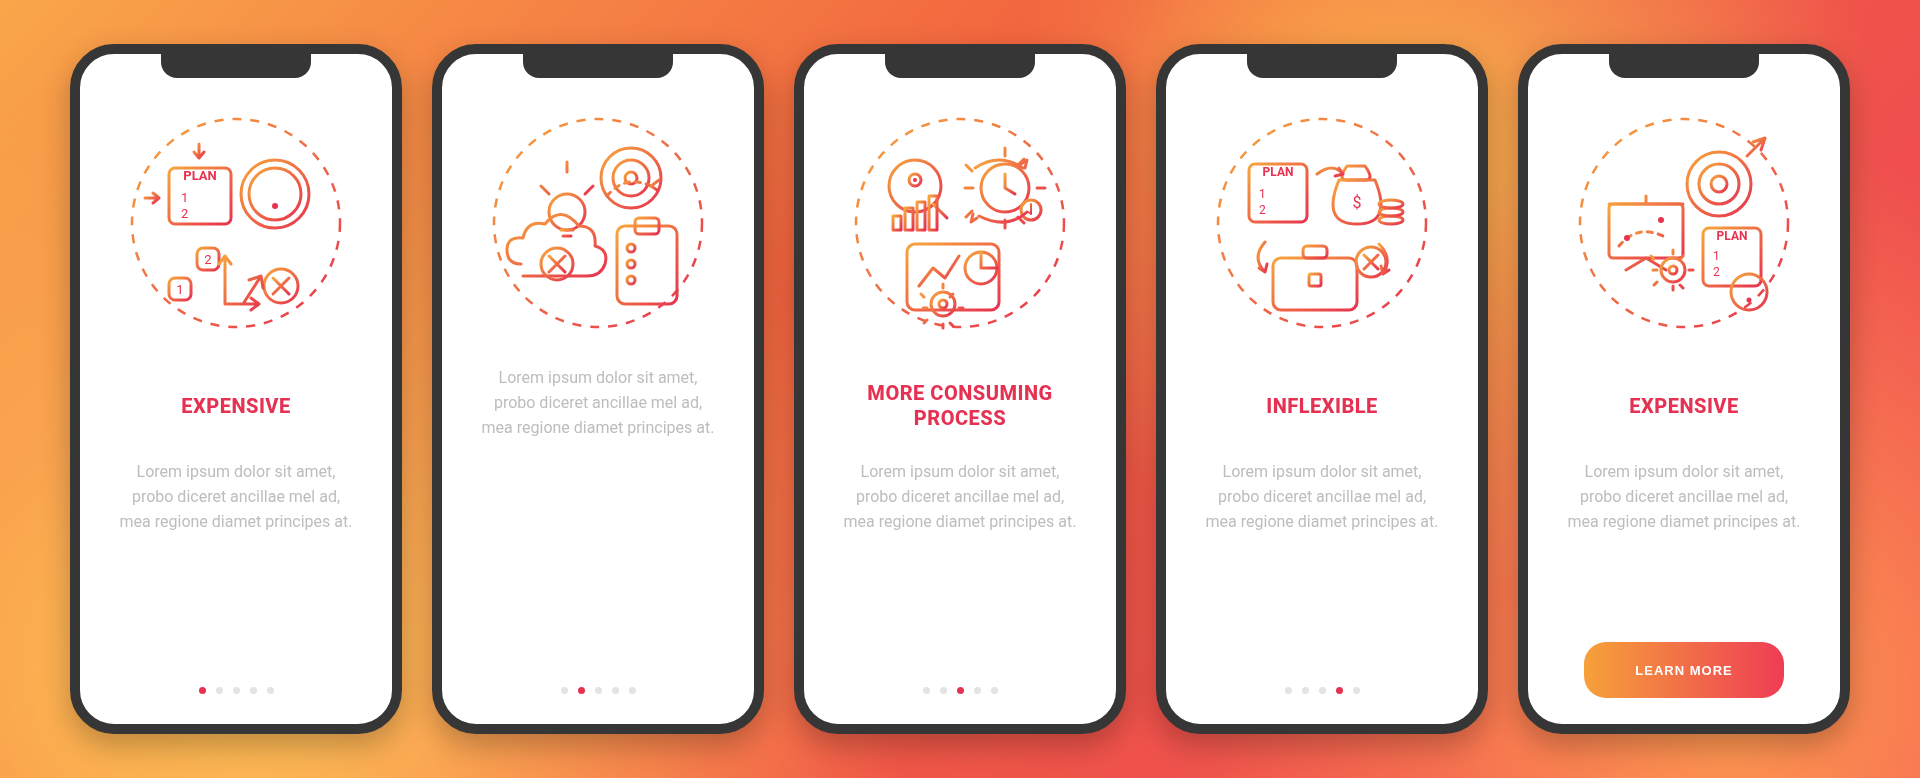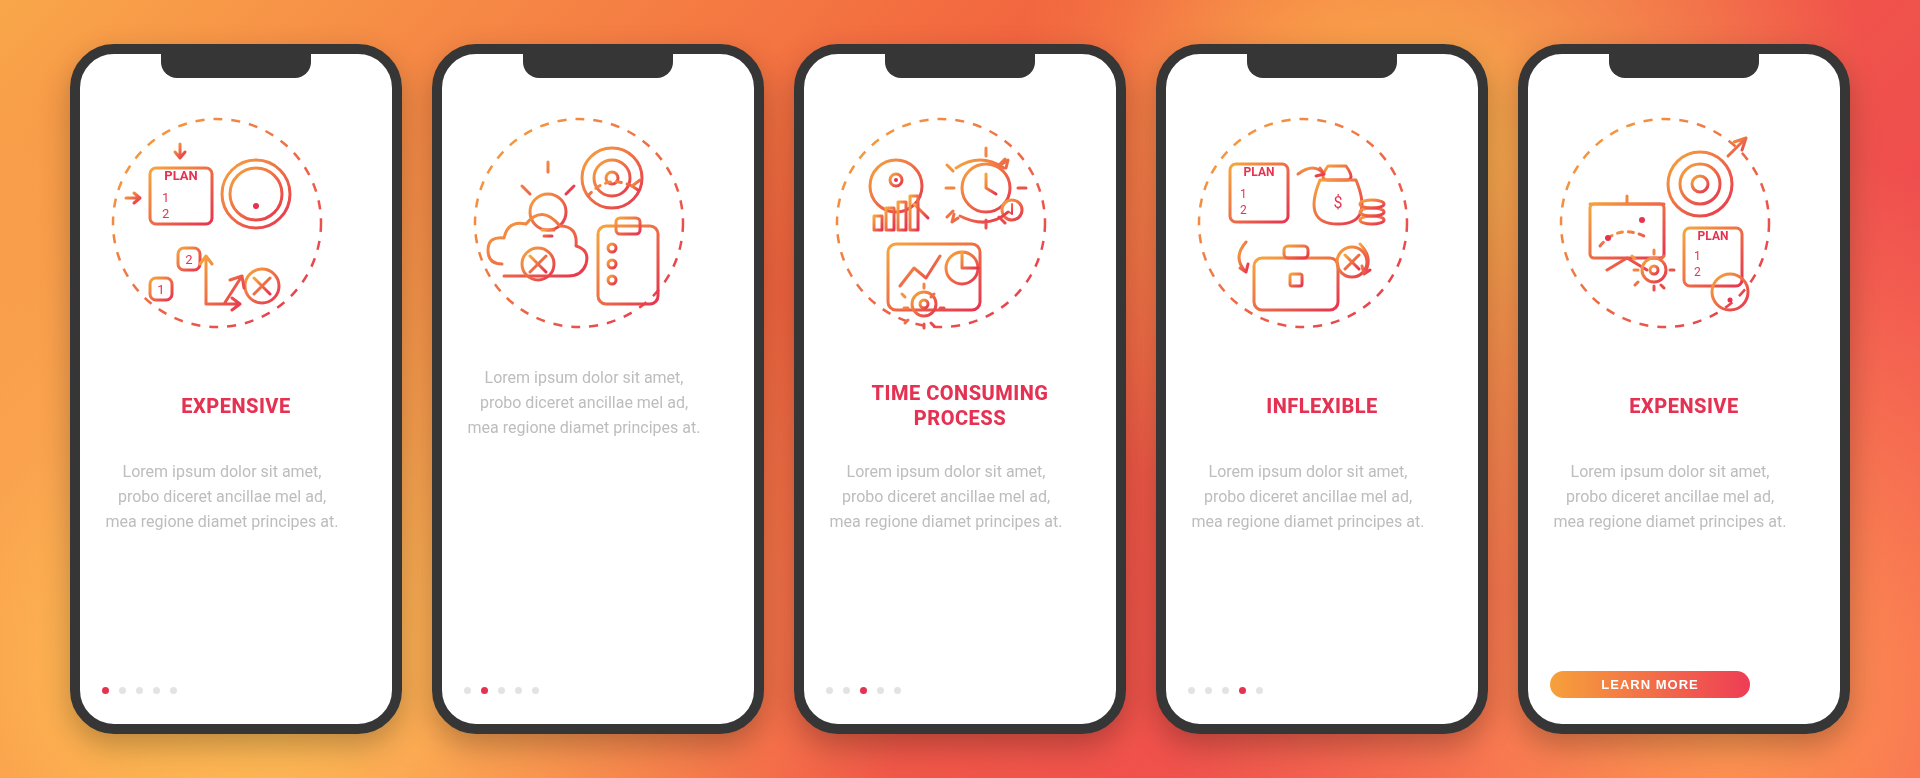--- a/index.html
+++ b/index.html
@@ -42,20 +42,21 @@
   .phone {
     width: 332px;
     height: 690px;
     background:#fff;
     border-radius: 44px;
     border: 10px solid #363636;
     box-shadow: 0 12px 30px rgba(0,0,0,.25);
     position:relative;
     display:flex;
     flex-direction:column;
+    align-items:center;
     padding: 22px 22px 26px;
   }
   .notch {
     position:absolute;
     top:0; left:50%;
     transform:translateX(-50%);
     width: 150px; height:24px;
     background:#363636;
     border-radius: 0 0 16px 16px;
   }
@@ -99,21 +100,21 @@
   .dot {
     width:7px; height:7px; border-radius:50%;
     background:#e3e3e3;
   }
   .dot.active {
     background:#e53152;
   }
   .cta {
     margin-top:auto;
     width: 200px;
-    height: 27px;
+    height: 56px;
     border:none;
     border-radius: 22px;
     background: linear-gradient(90deg,#f6a13a,#ee3d55);
     color:#fff;
     font-weight:700;
     letter-spacing:1px;
     font-size:13px;
     cursor:pointer;
   }
 </style>
@@ -256,21 +257,21 @@
           <path d="M74 178l14-18 12 10 14-22"></path>
           <circle cx="136" cy="160" r="16"></circle>
             <path d="M136 144v16h16"></path>
 
           <circle cx="98" cy="196" r="12"></circle>
             <circle cx="98" cy="196" r="4"></circle>
           <path d="M98 180v-4m0 44v-4m16-16h4m-40 0h4m23-11l3-3m-26 26l-3 3m26 0l3 3m-29-29l-3-3"></path>
         </g>
       </svg>
     </div>
-    <div class="title">TIME CONSUMING PROCESS</div>
+    <div class="title">MORE CONSUMING PROCESS</div>
     <div class="desc">Lorem ipsum dolor sit amet, probo diceret ancillae mel ad, mea regione diamet principes at.</div>
     <div class="dots">
       <span class="dot"></span>
       <span class="dot"></span>
       <span class="dot active"></span>
       <span class="dot"></span>
       <span class="dot"></span>
     </div>
   </div>
 

